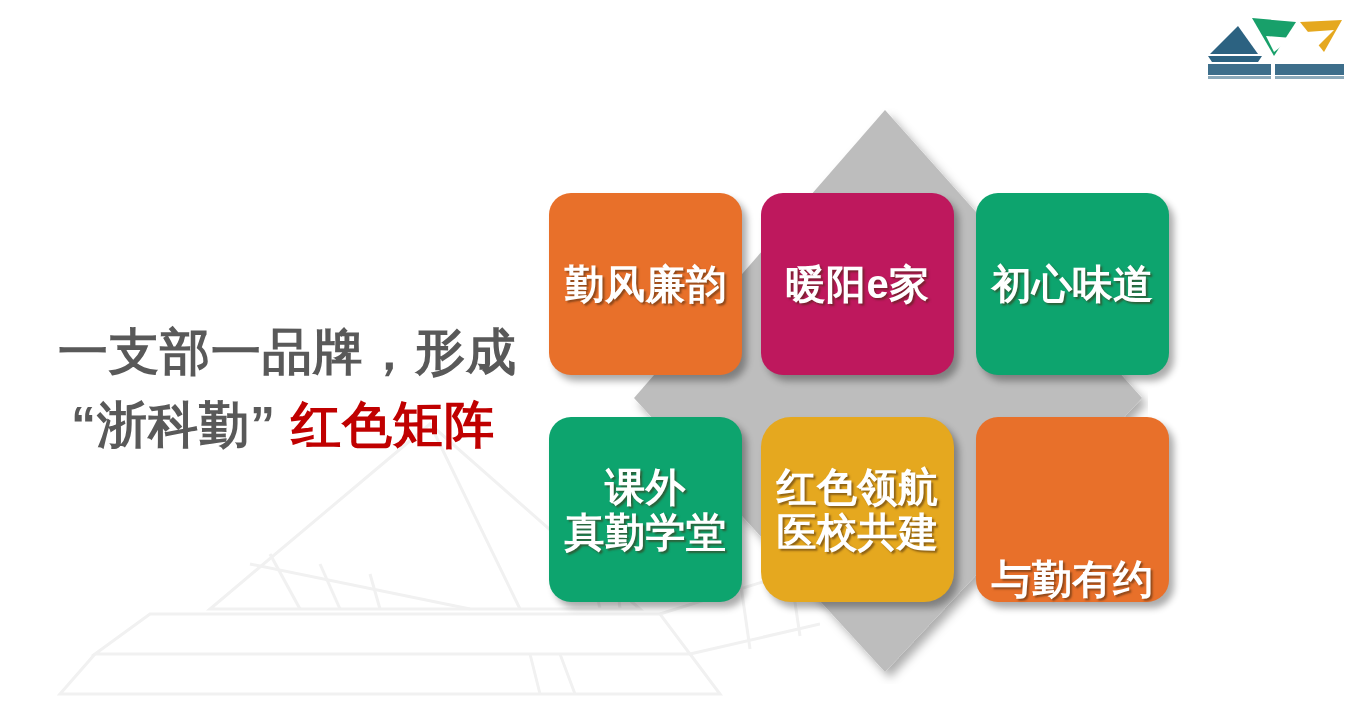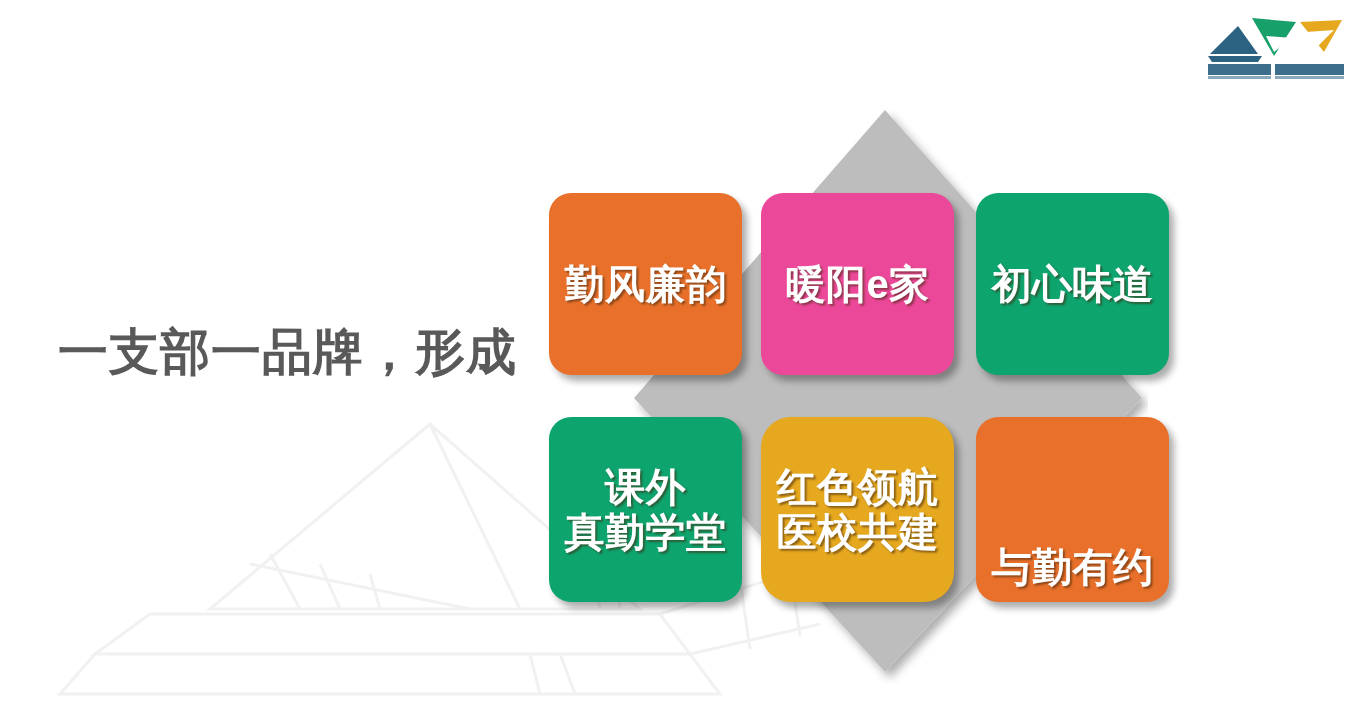--- a/index.html
+++ b/index.html
@@ -92,21 +92,21 @@
     align-items: center;
     justify-content: center;
     text-align: center;
     color: #ffffff;
     font-weight: bold;
     font-size: 40px;
     line-height: 1.12;
     letter-spacing: 0.5px;
     text-shadow: 2px 2px 2px rgba(70,40,15,0.55);
     box-sizing: border-box;
-    padding: 12px 6px;
+    padding: 0 6px;
   }
   .card .label { white-space: pre-line; }
 
   .card.r0 { top: 0px;   height: 182px; }
   .card.r1 { top: 224px; height: 185px; }
   .card.c0 { left: 0px;   width: 193px; }
   .card.c1 { left: 212px; width: 193px; }
   .card.c2 { left: 427px; width: 193px; }
 </style>
 </head>
@@ -152,29 +152,30 @@
     <defs>
       <filter id="dshadow" x="-30%" y="-30%" width="170%" height="170%">
         <feDropShadow dx="5" dy="6" stdDeviation="5" flood-color="#000000" flood-opacity="0.32"></feDropShadow>
       </filter>
     </defs>
     <polygon points="257,6 514,294 257,568 6,294" fill="#BDBDBD" filter="url(#dshadow)"></polygon>
   </svg>
 
   <div class="headline">
     <div class="headline-line">一支部一品牌，形成</div>
+    <div class="headline-line"><span>“浙科勤”</span> <span class="accent">红色矩阵</span></div>
   </div>
 
   <div class="grid">
 
     <div class="card r0 c0" style="background:#E8702A;">
       <span class="label">勤风廉韵</span>
     </div>
 
-    <div class="card r0 c1" style="background:#ec4899;">
+    <div class="card r0 c1" style="background:#be185d;">
       <span class="label">暖阳e家</span>
     </div>
 
     <div class="card r1 c0" style="background:#0DA46E;">
       <span class="label">课外
 真勤学堂</span>
     </div>
 
     <div class="card r0 c2" style="background:#0DA46E;">
       <span class="label">初心味道</span>

